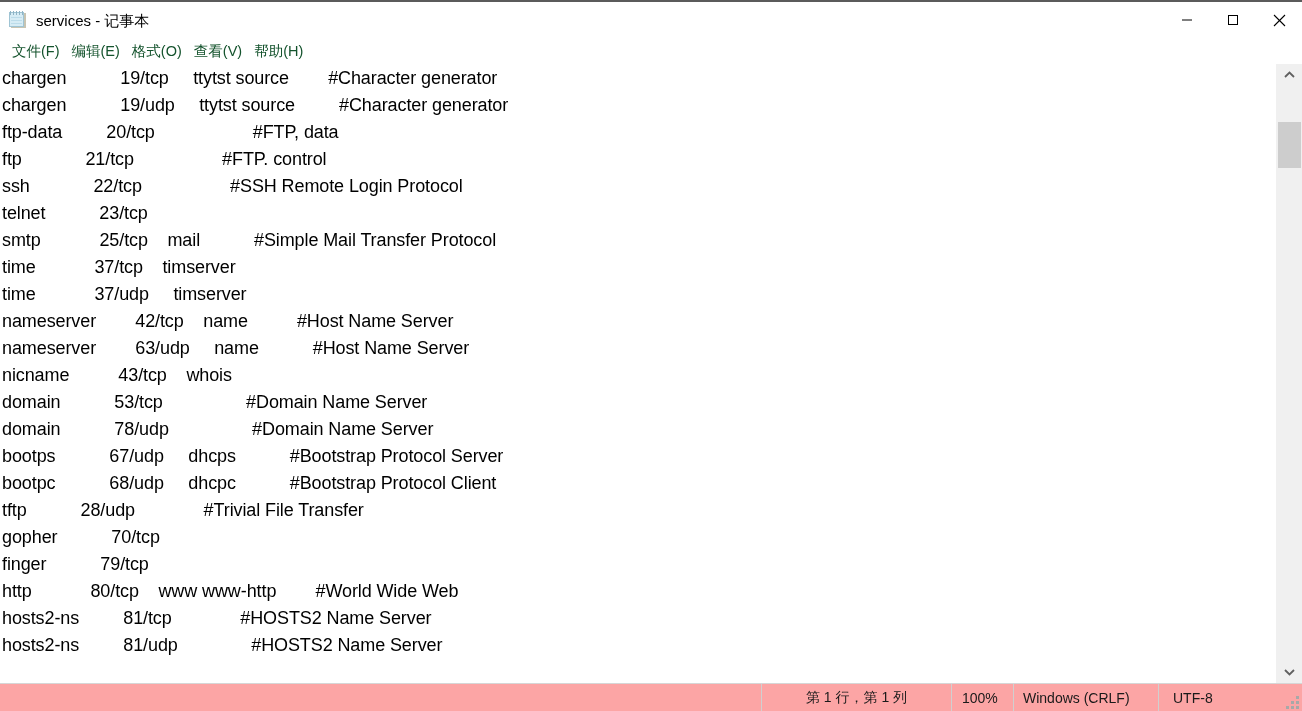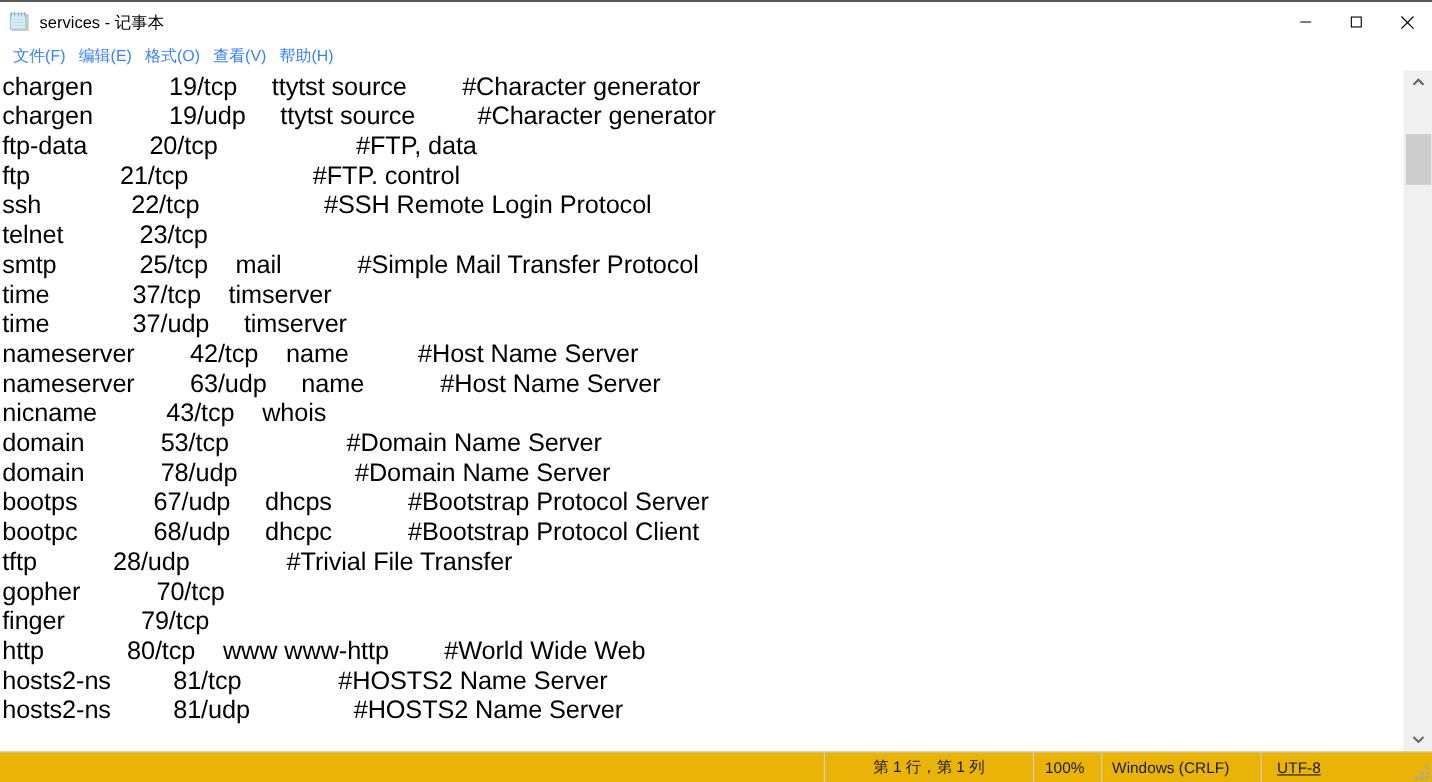--- a/index.html
+++ b/index.html
@@ -110,21 +110,21 @@
     height: 26px;
     flex: 0 0 26px;
     display: flex;
     align-items: center;
     padding-left: 9px;
     background: #ffffff;
     gap: 0px;
   }
   .menu-item {
     font-size: 14.5px;
-    color: #3b82f6;
+    color: #14532d;
     padding: 2px 9px 2px 3px;
     white-space: nowrap;
     line-height: 1;
   }
 
   
   .body-row {
     flex: 1 1 auto;
     display: flex;
     min-height: 0;
@@ -135,21 +135,21 @@
     flex: 1 1 auto;
     position: relative;
     background: #ffffff;
     overflow: hidden;
     padding-left: 2px;
     padding-top: 1px;
     box-sizing: border-box;
   }
   .text-line {
     font-family: "Liberation Sans", "DejaVu Sans", sans-serif;
-    font-size: 23px;
+    font-size: 18px;
     line-height: 27px;
     color: #000000;
     white-space: pre;
     letter-spacing: -0.1px;
     height: 27px;
   }
 
   
   .vscroll {
     flex: 0 0 27px;
@@ -176,42 +176,42 @@
     width: 23px;
     top: 58px;
     height: 46px;
     background: #cdcdcd;
   }
 
   
   .statusbar {
     flex: 0 0 28px;
     height: 28px;
-    background: #eab308;
+    background: #fca5a5;
     border-top: 1px solid #d6d6d6;
     display: flex;
     align-items: stretch;
     justify-content: flex-end;
     position: relative;
     box-sizing: border-box;
   }
   .status-cell {
     display: flex;
     align-items: center;
     font-size: 14px;
     color: #1a1a1a;
     border-left: 1px solid #d0d0d0;
     padding: 0 12px;
     white-space: nowrap;
     box-sizing: border-box;
   }
   .status-cell.pos { width: 190px; justify-content: center; }
   .status-cell.zoom { width: 62px; justify-content: flex-start; padding-left: 10px;}
   .status-cell.eol { width: 145px; justify-content: flex-start; padding-left: 9px;}
-  .status-cell.enc { width: 156px; justify-content: flex-start; padding-left: 14px; text-decoration: underline;}
+  .status-cell.enc { width: 144px; justify-content: flex-start; padding-left: 14px;}
   .grip {
     position: absolute;
     right: 3px;
     bottom: 2px;
     width: 13px;
     height: 13px;
   }
   .grip i {
     position: absolute;
     width: 3px; height: 3px;

